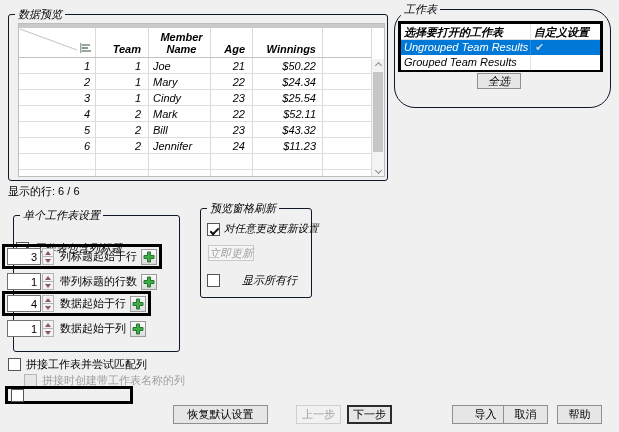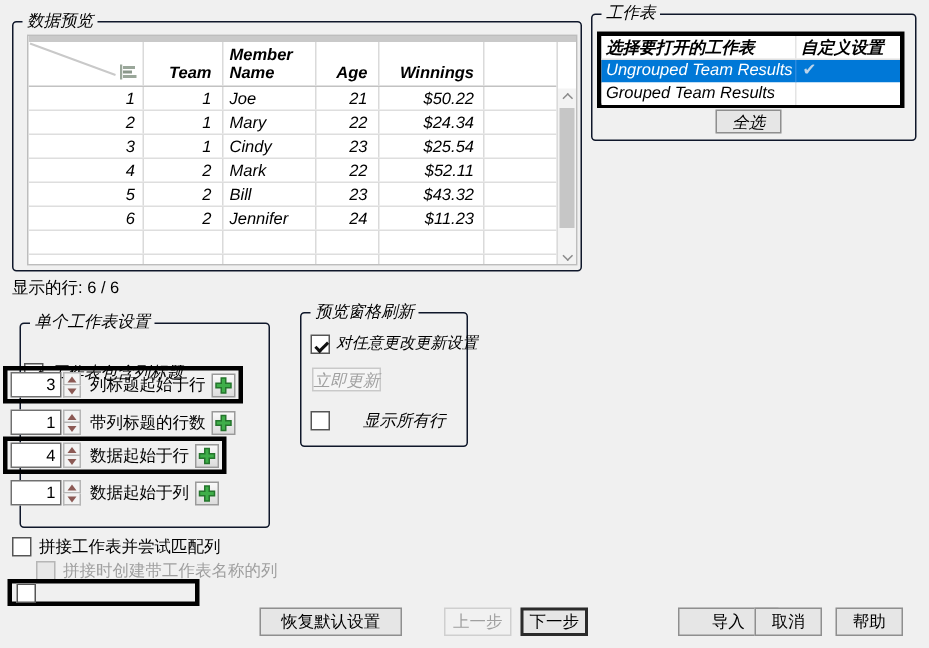--- a/index.html
+++ b/index.html
@@ -19,21 +19,21 @@
   }
 
   
   .tablewrap { position:absolute; left:9px; top:8px; width:367px; height:154px;
     border:1px solid #bdbdbd; background:#fff; overflow:hidden; }
   .table-topstrip { height:4px; background:#c9c9c9; width:100%; }
   .tbl-row { display:flex; width:100%; }
   .tbl-row > div { border-right:1px solid #dadada; overflow:hidden; }
   .hdr-row { height:30px; border-bottom:1px solid #c2c2c2; }
   .hdr-cell { font-weight:bold; display:flex; align-items:flex-end; justify-content:center;
-    line-height:12px; padding-bottom:2px; }
+    text-align:center; line-height:12px; padding-bottom:2px; }
   .data-row { height:16px; border-bottom:1px solid #dedede; align-items:center; }
   .data-row > div { height:100%; display:flex; align-items:center; }
   .c-num   { width:77px; justify-content:flex-end; padding-right:5px; }
   .c-team  { width:53px; justify-content:flex-end; padding-right:7px; }
   .c-name  { width:62px; justify-content:flex-start; padding-left:4px; }
   .c-age   { width:42px; justify-content:flex-end; padding-right:7px; }
   .c-win   { width:58px; justify-content:flex-end; padding-right:6px;margin-left:12px; }
   .c-extra { width:49px; }
   .corner-cell { position:relative; }
   .corner-cell svg { position:absolute; left:0; top:0; }
@@ -203,21 +203,21 @@
         <span class="chev up" style="top:3px;"></span>
         <div class="thumb" style="top:13px; height:80px;"></div>
         <span class="chev down" style="bottom:3px;"></span>
       </div>
     </div>
   </div>
 </div>
 
 <span class="static-label" style="left:8px; top:184px;">显示的行: 6 / 6</span>
 
-<div class="groupbox" style="left:394px; top:9px; width:217px; height:85px;">
+<div class="groupbox" style="left:394px; top:9px; width:217px; height:99px;border-radius:21px;">
   <span class="group-label">工作表</span>
 
   <div class="ws-highlight">
     <div class="ws-hdr">
       <div class="ws-col-name">选择要打开的工作表</div>
       <div class="ws-col-custom">自定义设置</div>
     </div>
     <div class="ws-row sel">
       <div class="ws-col-name" style="border-right-color:#2a8adf;">Ungrouped Team Results</div>
       <div class="ws-col-custom"><span class="ws-check">✔</span></div>

